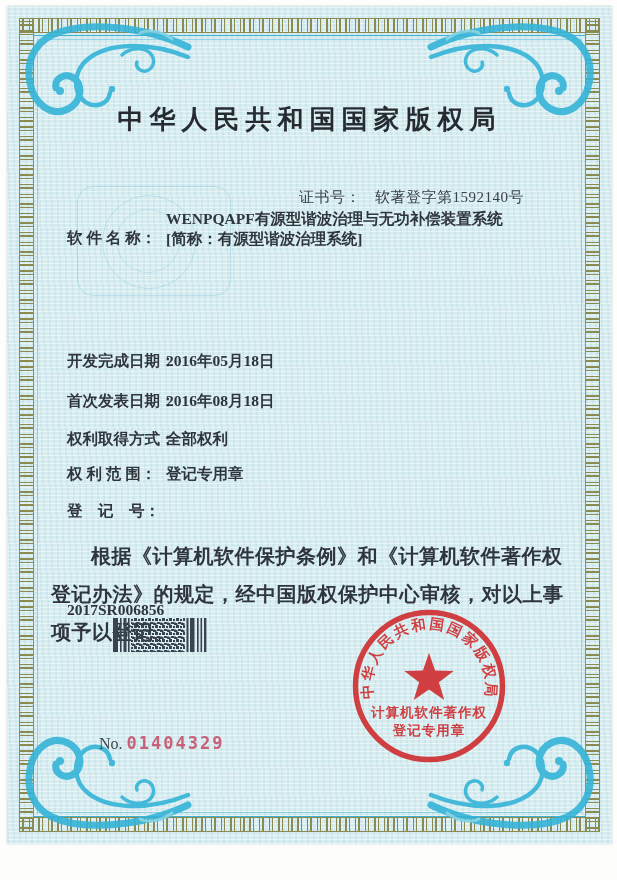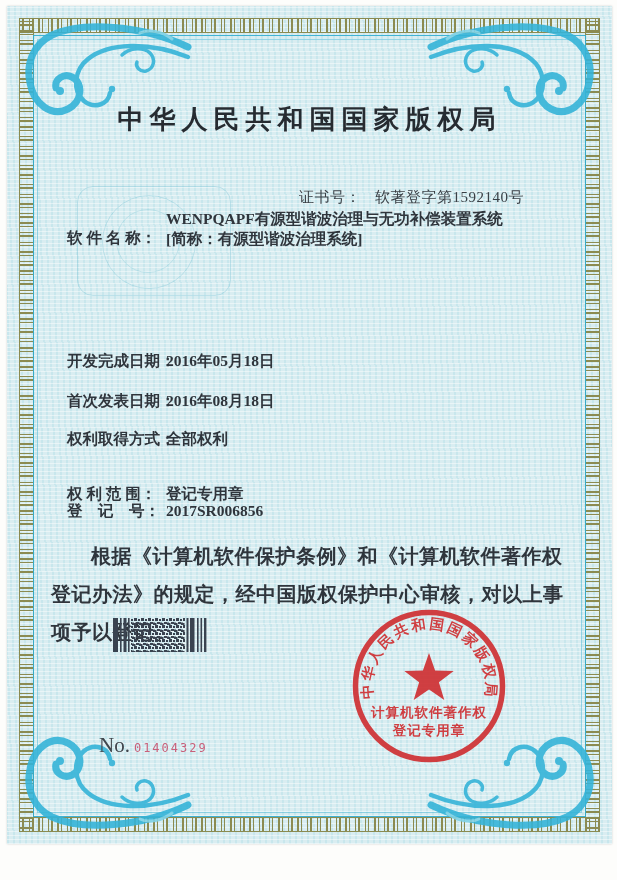--- a/index.html
+++ b/index.html
@@ -74,40 +74,40 @@
   }
   .cert-no .gap{display:inline-block;width:14px;}
   .row{position:absolute;left:60px;display:flex;align-items:flex-start;color:#2f353c;}
   .row .lbl{width:99px;flex:0 0 99px;font-size:15.5px;font-weight:700;white-space:nowrap;}
   .row .val{font-size:15.5px;font-weight:700;line-height:20px;}
   .r-software{top:203px;align-items:flex-end;}
   .r-owner{top:281px;}
   .r-devdate{top:345px;}
   .r-pubdate{top:385px;}
   .r-acq{top:423px;}
-  .r-scope{top:478px;}
-  .r-regno{top:495px;}
+  .r-scope{top:458px;}
+  .r-regno{top:495px;flex-direction:column;}
   .statement{
     position:absolute;left:44px;top:531px;width:526px;
     font-size:20px;font-weight:600;line-height:38px;color:#2f353c;
     text-indent:2em;letter-spacing:.5px;
   }
   
   .barcode{position:absolute;left:106px;top:612px;width:94px;height:34px;}
   
   .seal{position:absolute;left:345px;top:603px;width:154px;height:154px;opacity:.92;}
   .seal-date{
     position:absolute;left:362px;top:726px;
     font-size:16.5px;font-weight:700;color:#c53a3f;letter-spacing:1px;
   }
   .serial{position:absolute;left:92px;top:727px;white-space:nowrap;}
-  .serial .pfx{font-size:21px;color:#40464d;font-weight:400;}
+  .serial .pfx{font-size:16px;color:#40464d;font-weight:400;}
   .serial .num{
     font-family:"DejaVu Sans Mono","Liberation Mono",monospace;
-    font-size:12px;color:#c9607a;letter-spacing:2px;font-weight:400;
+    font-size:17px;color:#c9607a;letter-spacing:2px;font-weight:700;
   }
 </style>
 </head>
 <body>
 
 <div class="sheet">
 
   <div class="gk gk-h gk-top"></div>
   <div class="gk gk-h gk-bottom"></div>
   <div class="gk gk-v gk-left"></div>

